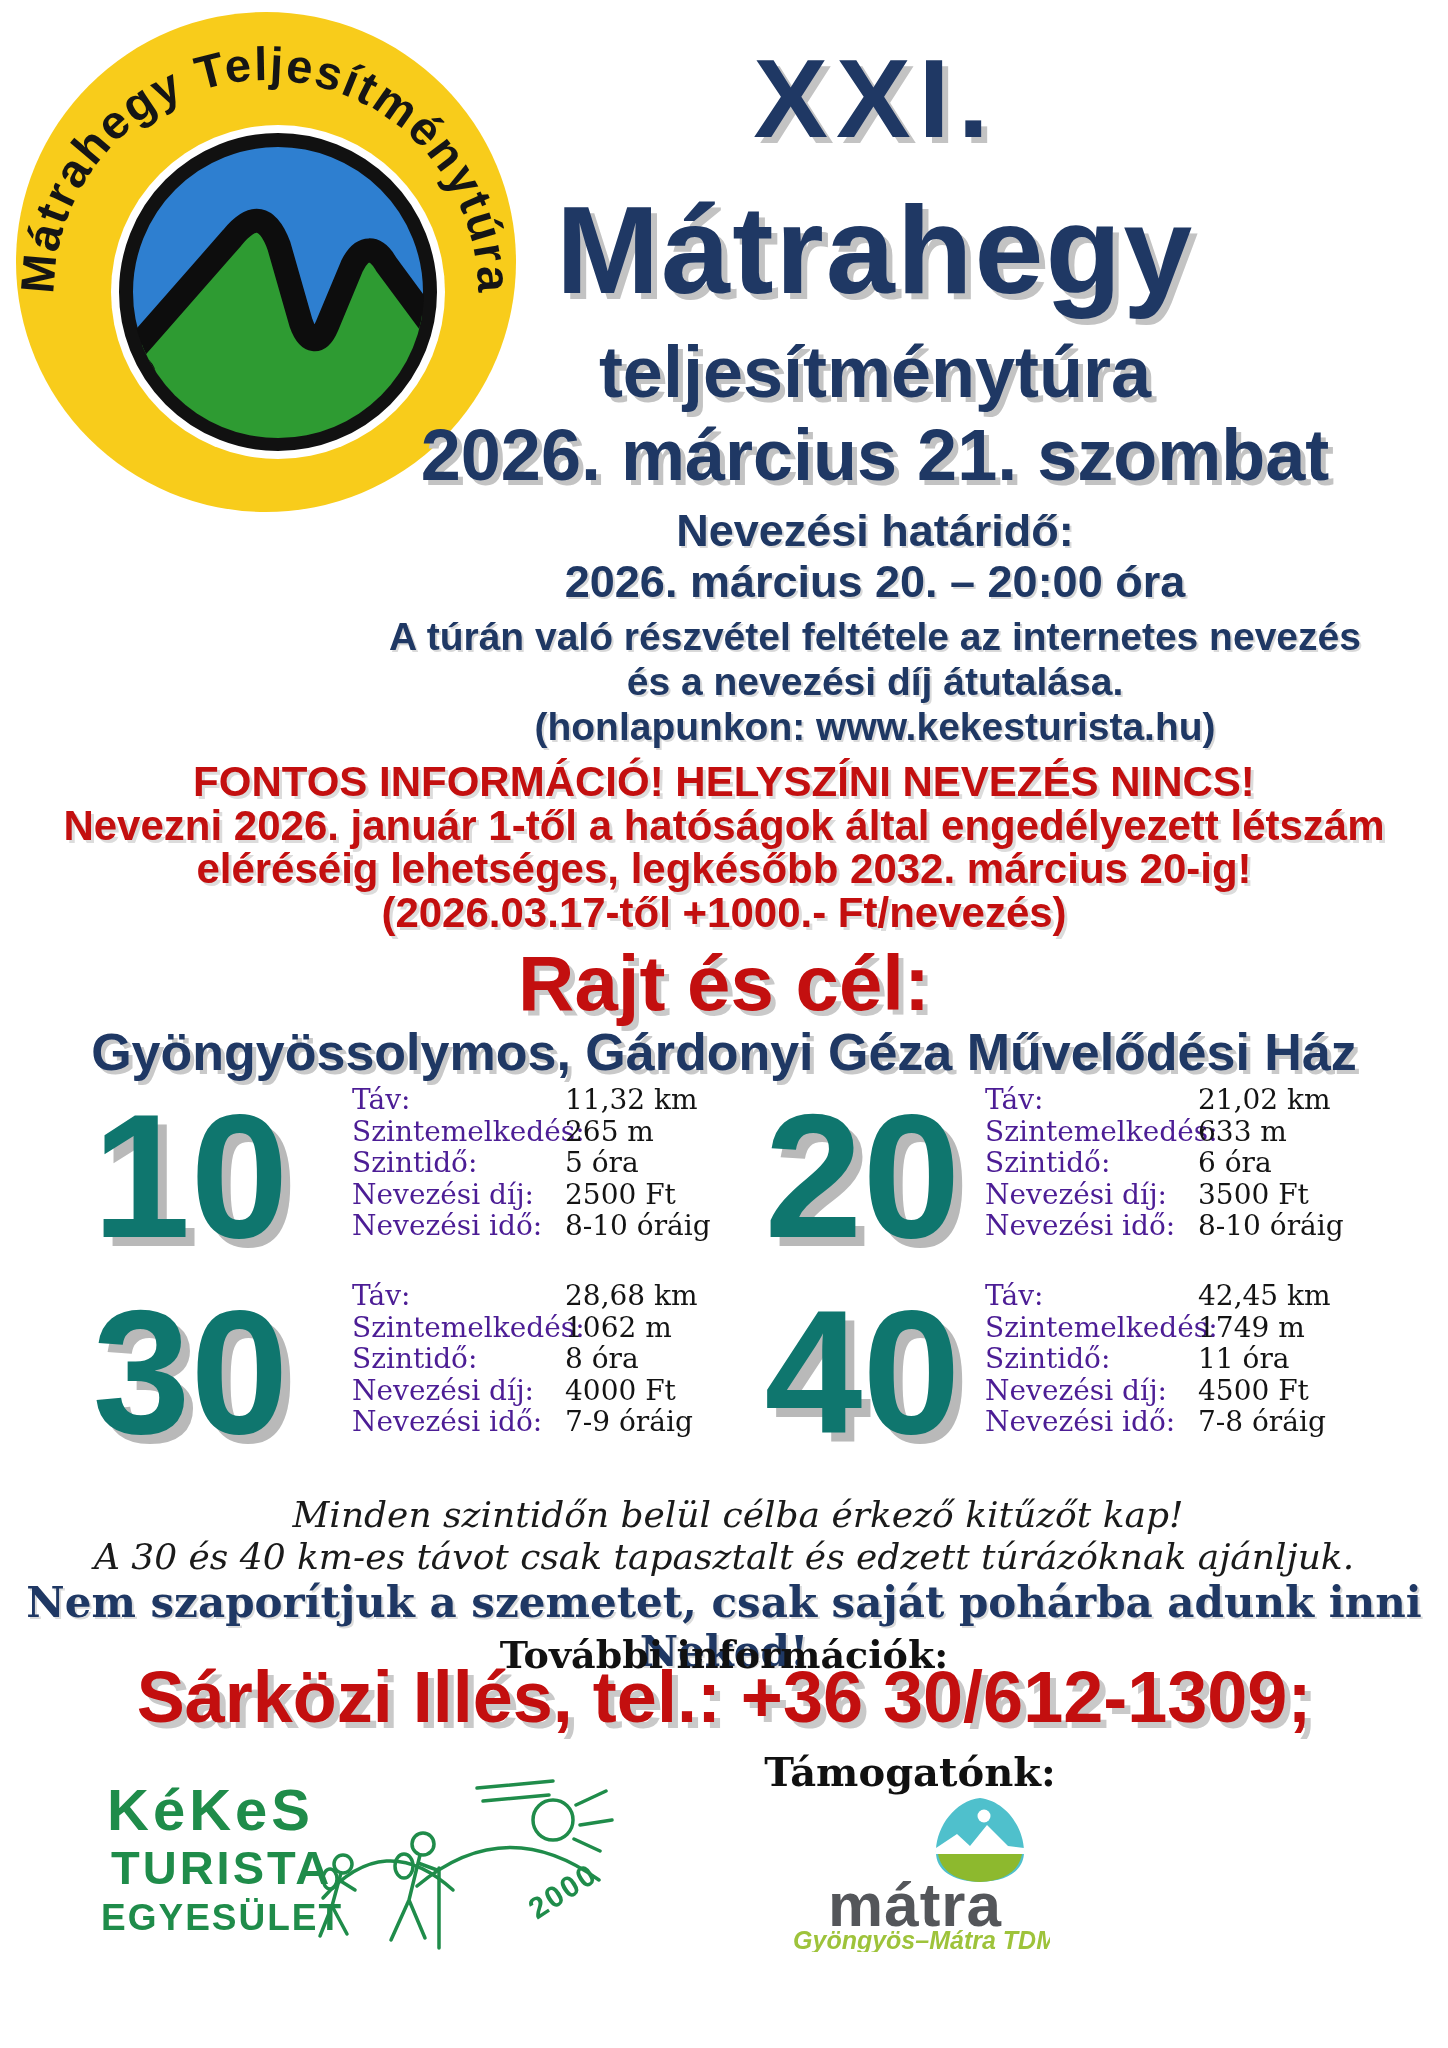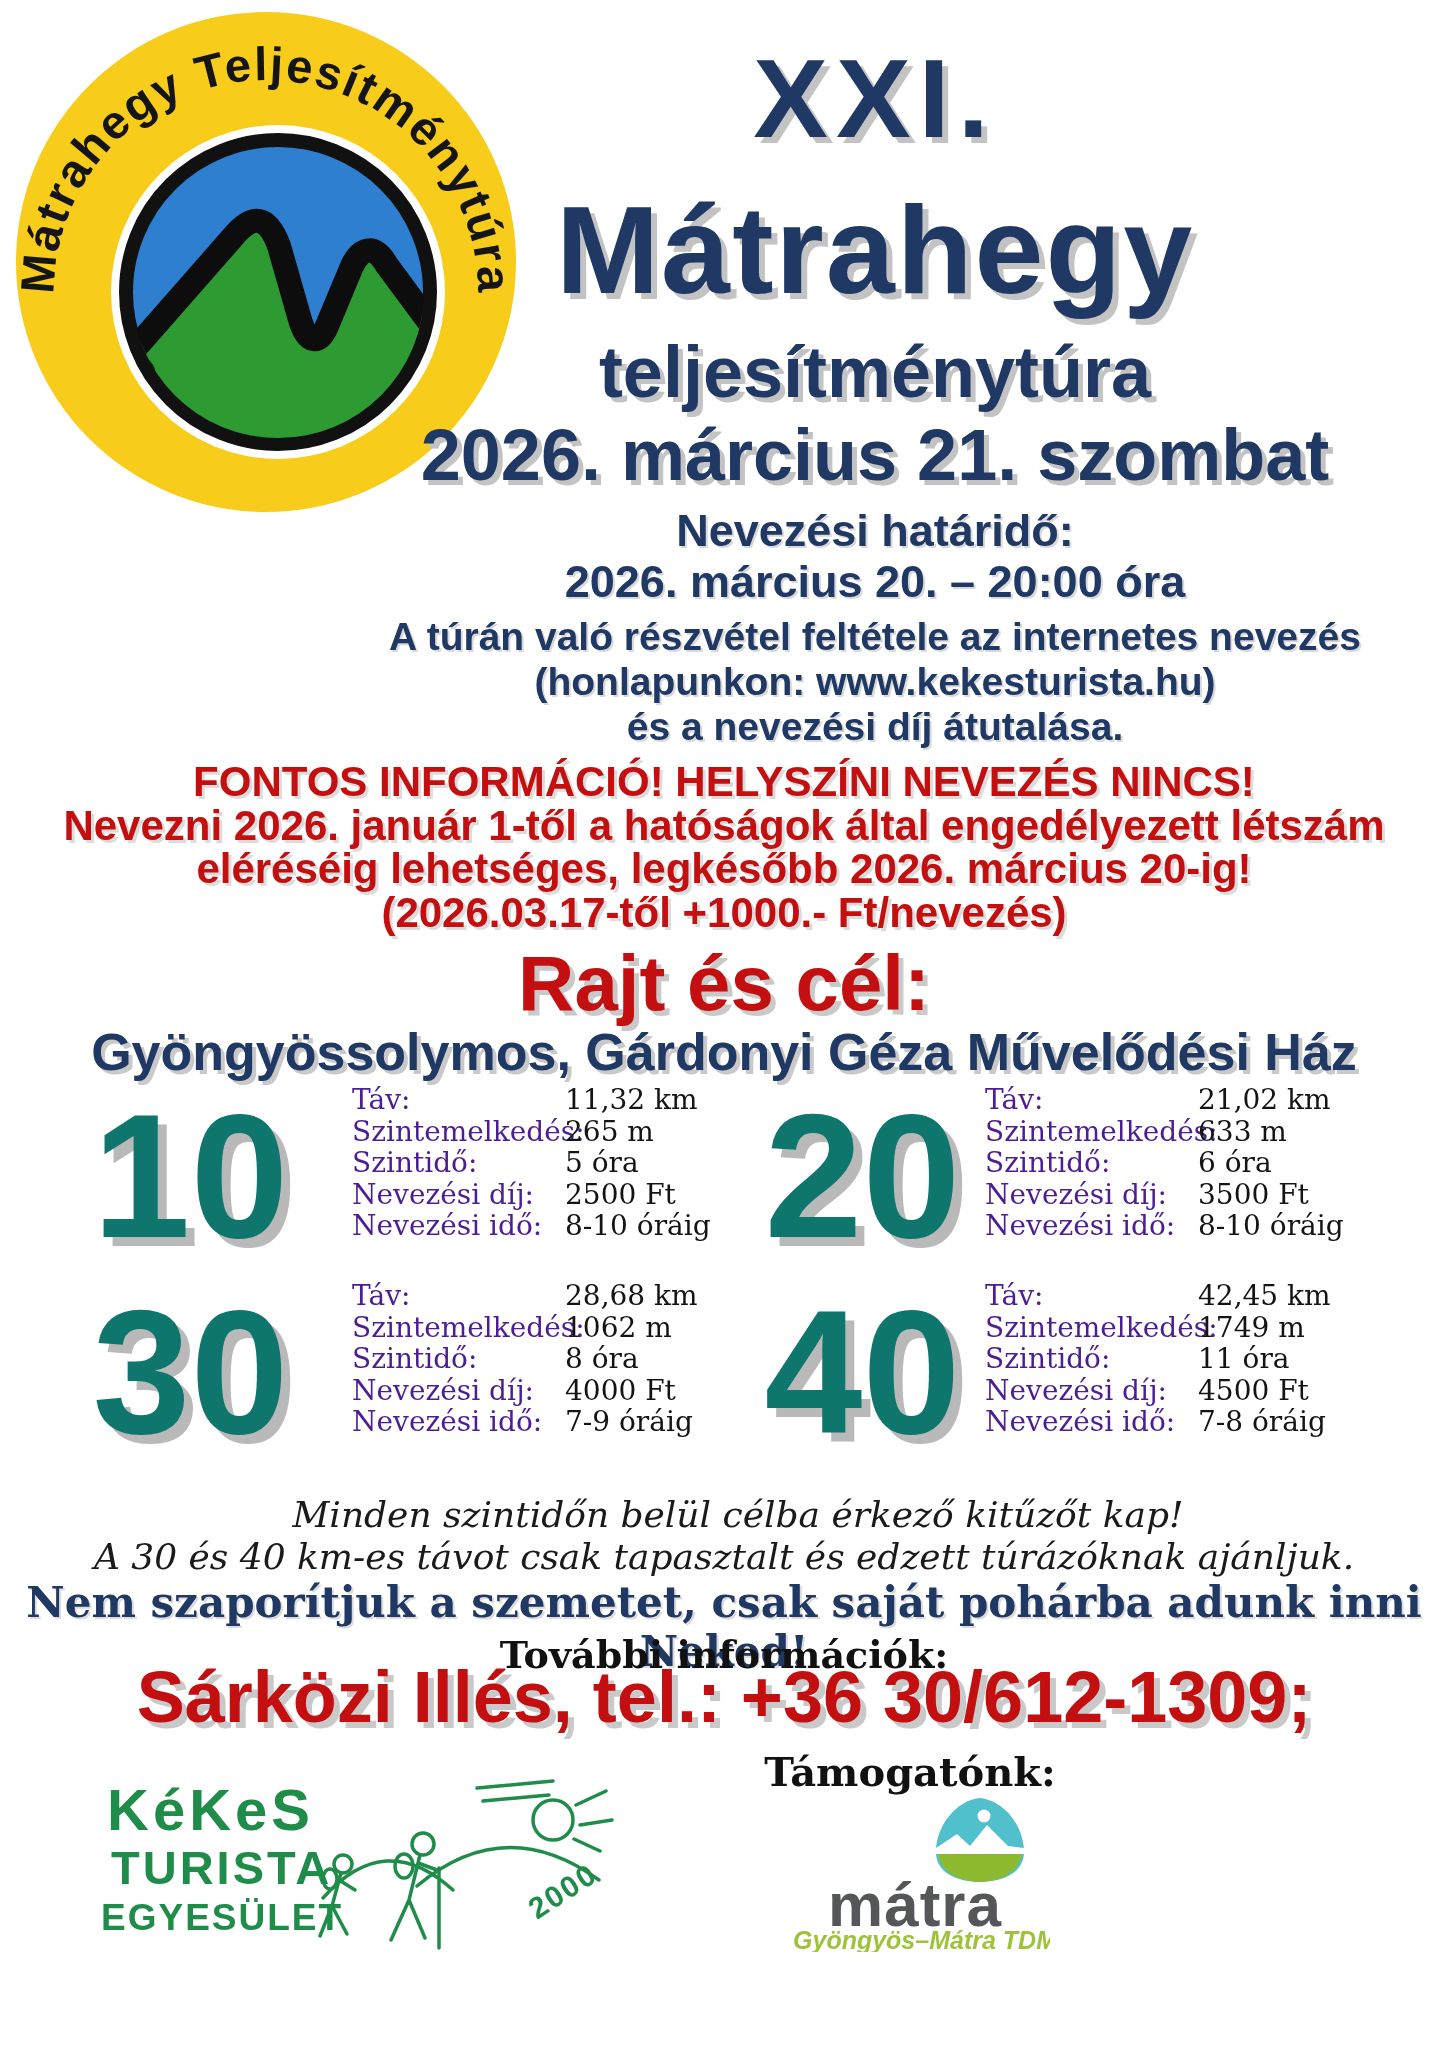--- a/index.html
+++ b/index.html
@@ -81,28 +81,28 @@
   </svg>
 
   <div class="header-col">
     <div class="edition">XXI.</div>
     <div class="title">Mátrahegy</div>
     <div class="subtitle">teljesítménytúra</div>
     <div class="date">2026. március 21. szombat</div>
     <div class="deadline-label">Nevezési határidő:</div>
     <div class="deadline-value">2026. március 20. – 20:00 óra</div>
     <div class="cond first">A túrán való részvétel feltétele az internetes nevezés</div>
+    <div class="cond">és a nevezési díj átutalása.</div>
     <div class="cond">(honlapunkon: www.kekesturista.hu)</div>
-    <div class="cond">és a nevezési díj átutalása.</div>
   </div>
 
   <div class="important">
     <div class="red-line">FONTOS INFORMÁCIÓ! HELYSZÍNI NEVEZÉS NINCS!</div>
     <div class="red-line">Nevezni 2026. január 1-től a hatóságok által engedélyezett létszám</div>
-    <div class="red-line">eléréséig lehetséges, legkésőbb 2026. március 20-ig!</div>
+    <div class="red-line">eléréséig lehetséges, legkésőbb 2032. március 20-ig!</div>
     <div class="red-line">(2026.03.17-től +1000.- Ft/nevezés)</div>
   </div>
 
   <div class="start-heading">Rajt és cél:</div>
   <div class="location">Gyöngyössolymos, Gárdonyi Géza Művelődési Ház</div>
 
   <div class="route-row" id="route-row-1">
     <div class="route-num pos-a">10</div>
     <div class="route-tbl pos-a">
       <div><span class="tlabel">Táv:</span><span class="tval">11,32 km</span></div>

